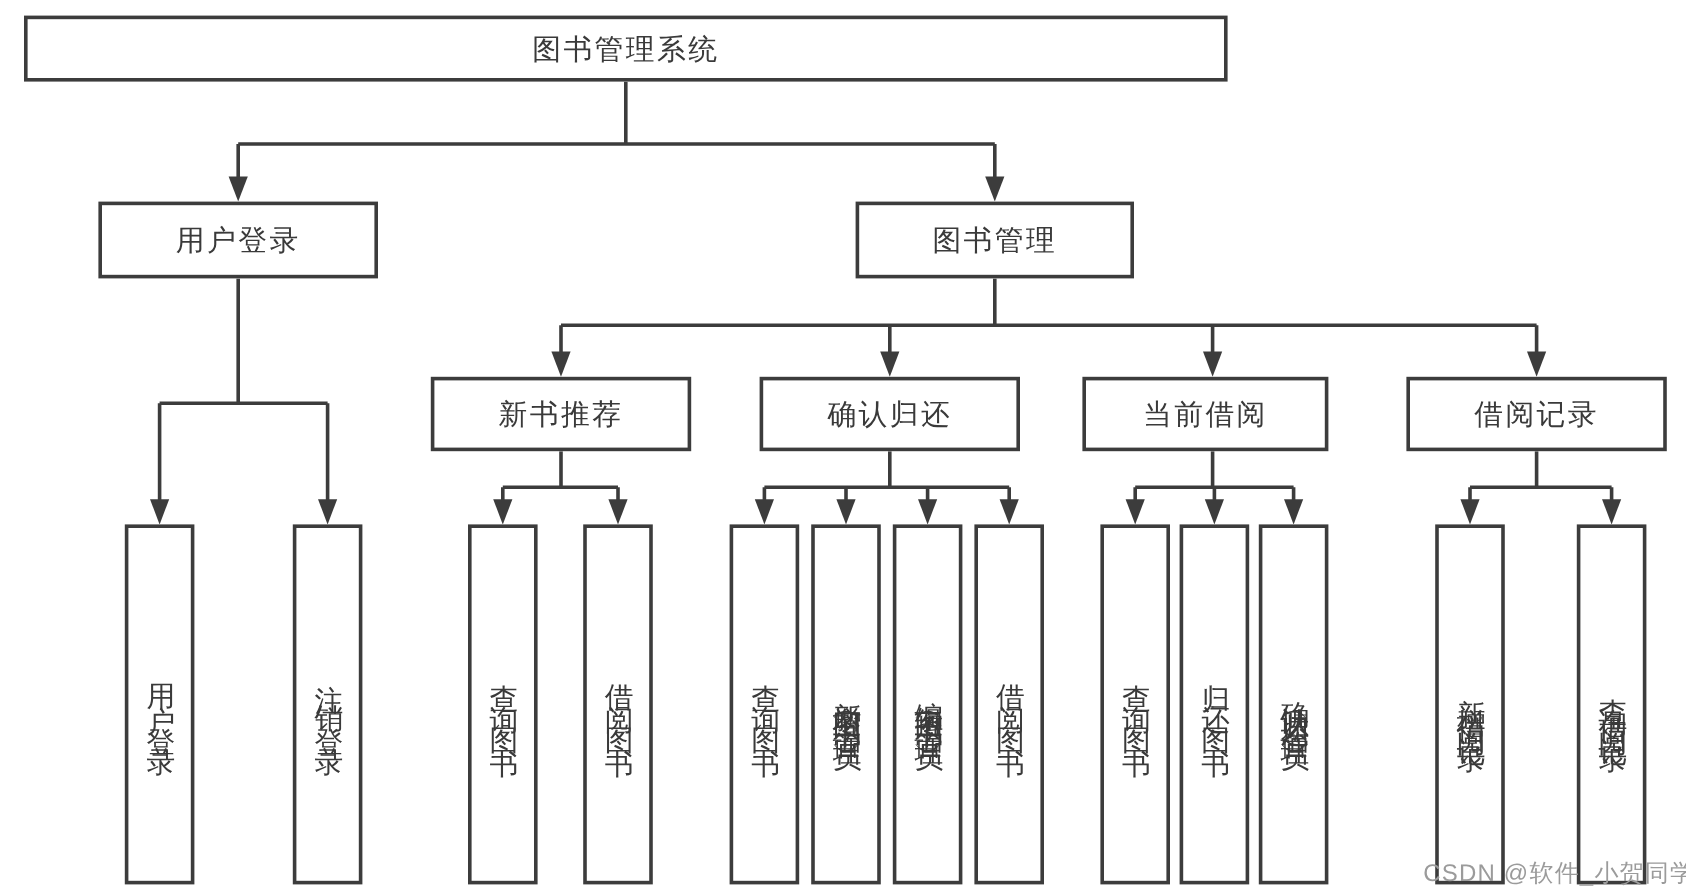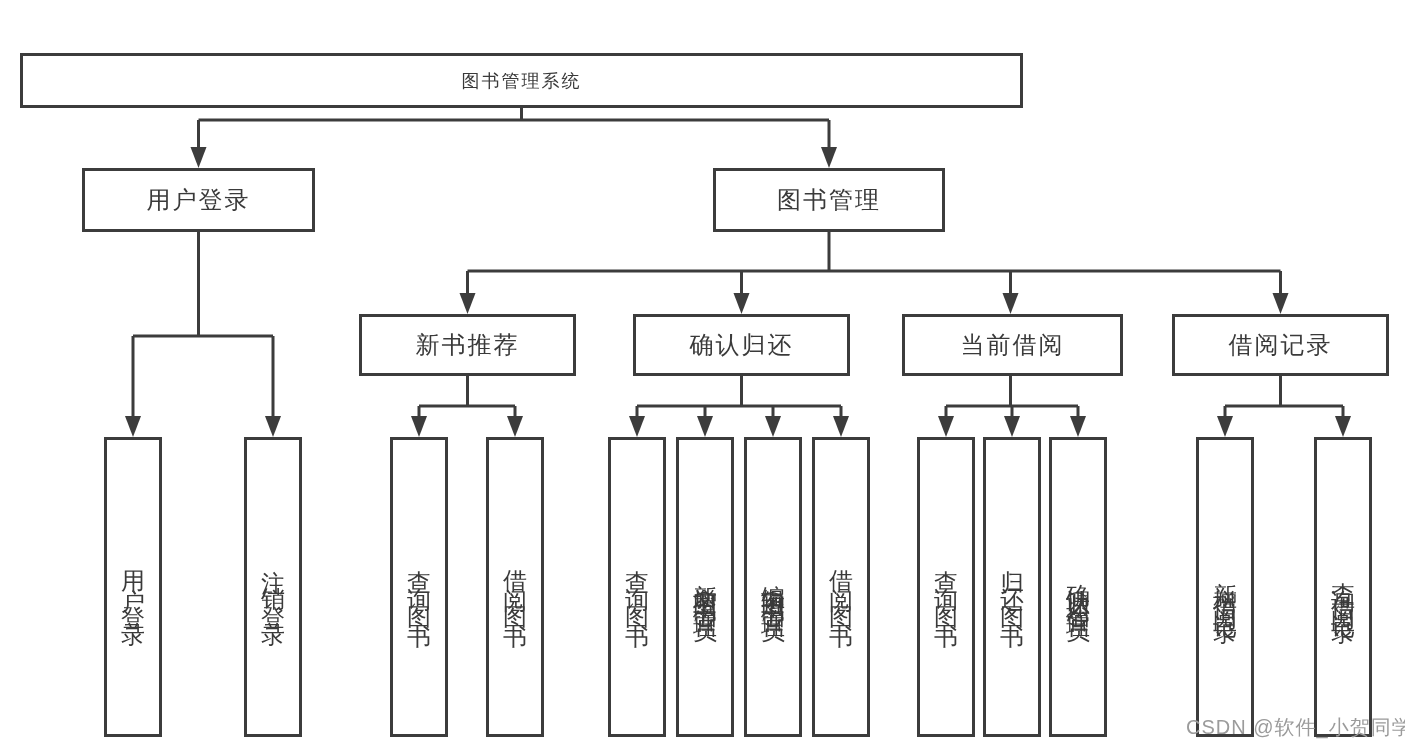--- a/index.html
+++ b/index.html
@@ -35,21 +35,21 @@
     border: 3px solid var(--line);
     background: #fff;
     display: flex;
     align-items: center;
     justify-content: center;
     color: var(--text);
     font-size: 24px;
     letter-spacing: 2px;
     z-index: 2;
   }
-  .root-box { font-size: 18px; margin-top: 40px; }
+  .root-box { font-size: 24px; }
   .leaf {
     position: absolute;
     top: 437px;
     width: 58px;
     height: 300px;
     box-sizing: border-box;
     border: 3px solid var(--line);
     background: #fff;
     display: flex;
     align-items: center;
@@ -107,21 +107,21 @@
     <polygon class="arrowhead" points="1335,416 1351,416 1343,437"></polygon>
   </svg>
 
   <div class="box root-box" style="left:20px;top:13px;width:1003px;height:55px">图书管理系统</div>
 
   <div class="box" style="left:82px;top:168px;width:233px;height:64px">用户登录</div>
   <div class="box" style="left:713px;top:168px;width:232px;height:64px">图书管理</div>
 
   <div class="box" style="left:359px;top:314px;width:217px;height:62px">新书推荐</div>
   <div class="box" style="left:633px;top:314px;width:217px;height:62px">确认归还</div>
-  <div class="box" style="left:902px;top:314px;width:221px;height:62px">当前借阅</div>
+  <div class="box" style="left:902px;top:314px;width:205px;height:62px">当前借阅</div>
   <div class="box" style="left:1172px;top:314px;width:217px;height:62px">借阅记录</div>
 
   <div class="leaf" style="left: 104px; letter-spacing: 18px;">用户登录</div>
   <div class="leaf" style="left: 244px; letter-spacing: 18px;">注销登录</div>
 
   <div class="leaf" style="left: 390px; letter-spacing: 18px;">查询图书</div>
   <div class="leaf" style="left: 486px; letter-spacing: 18px;">借阅图书</div>
 
   <div class="leaf" style="left: 608px; letter-spacing: 18px;">查询图书</div>
   <div class="leaf" style="left: 676px; letter-spacing: 5px;">新增图书（管理员）</div>

